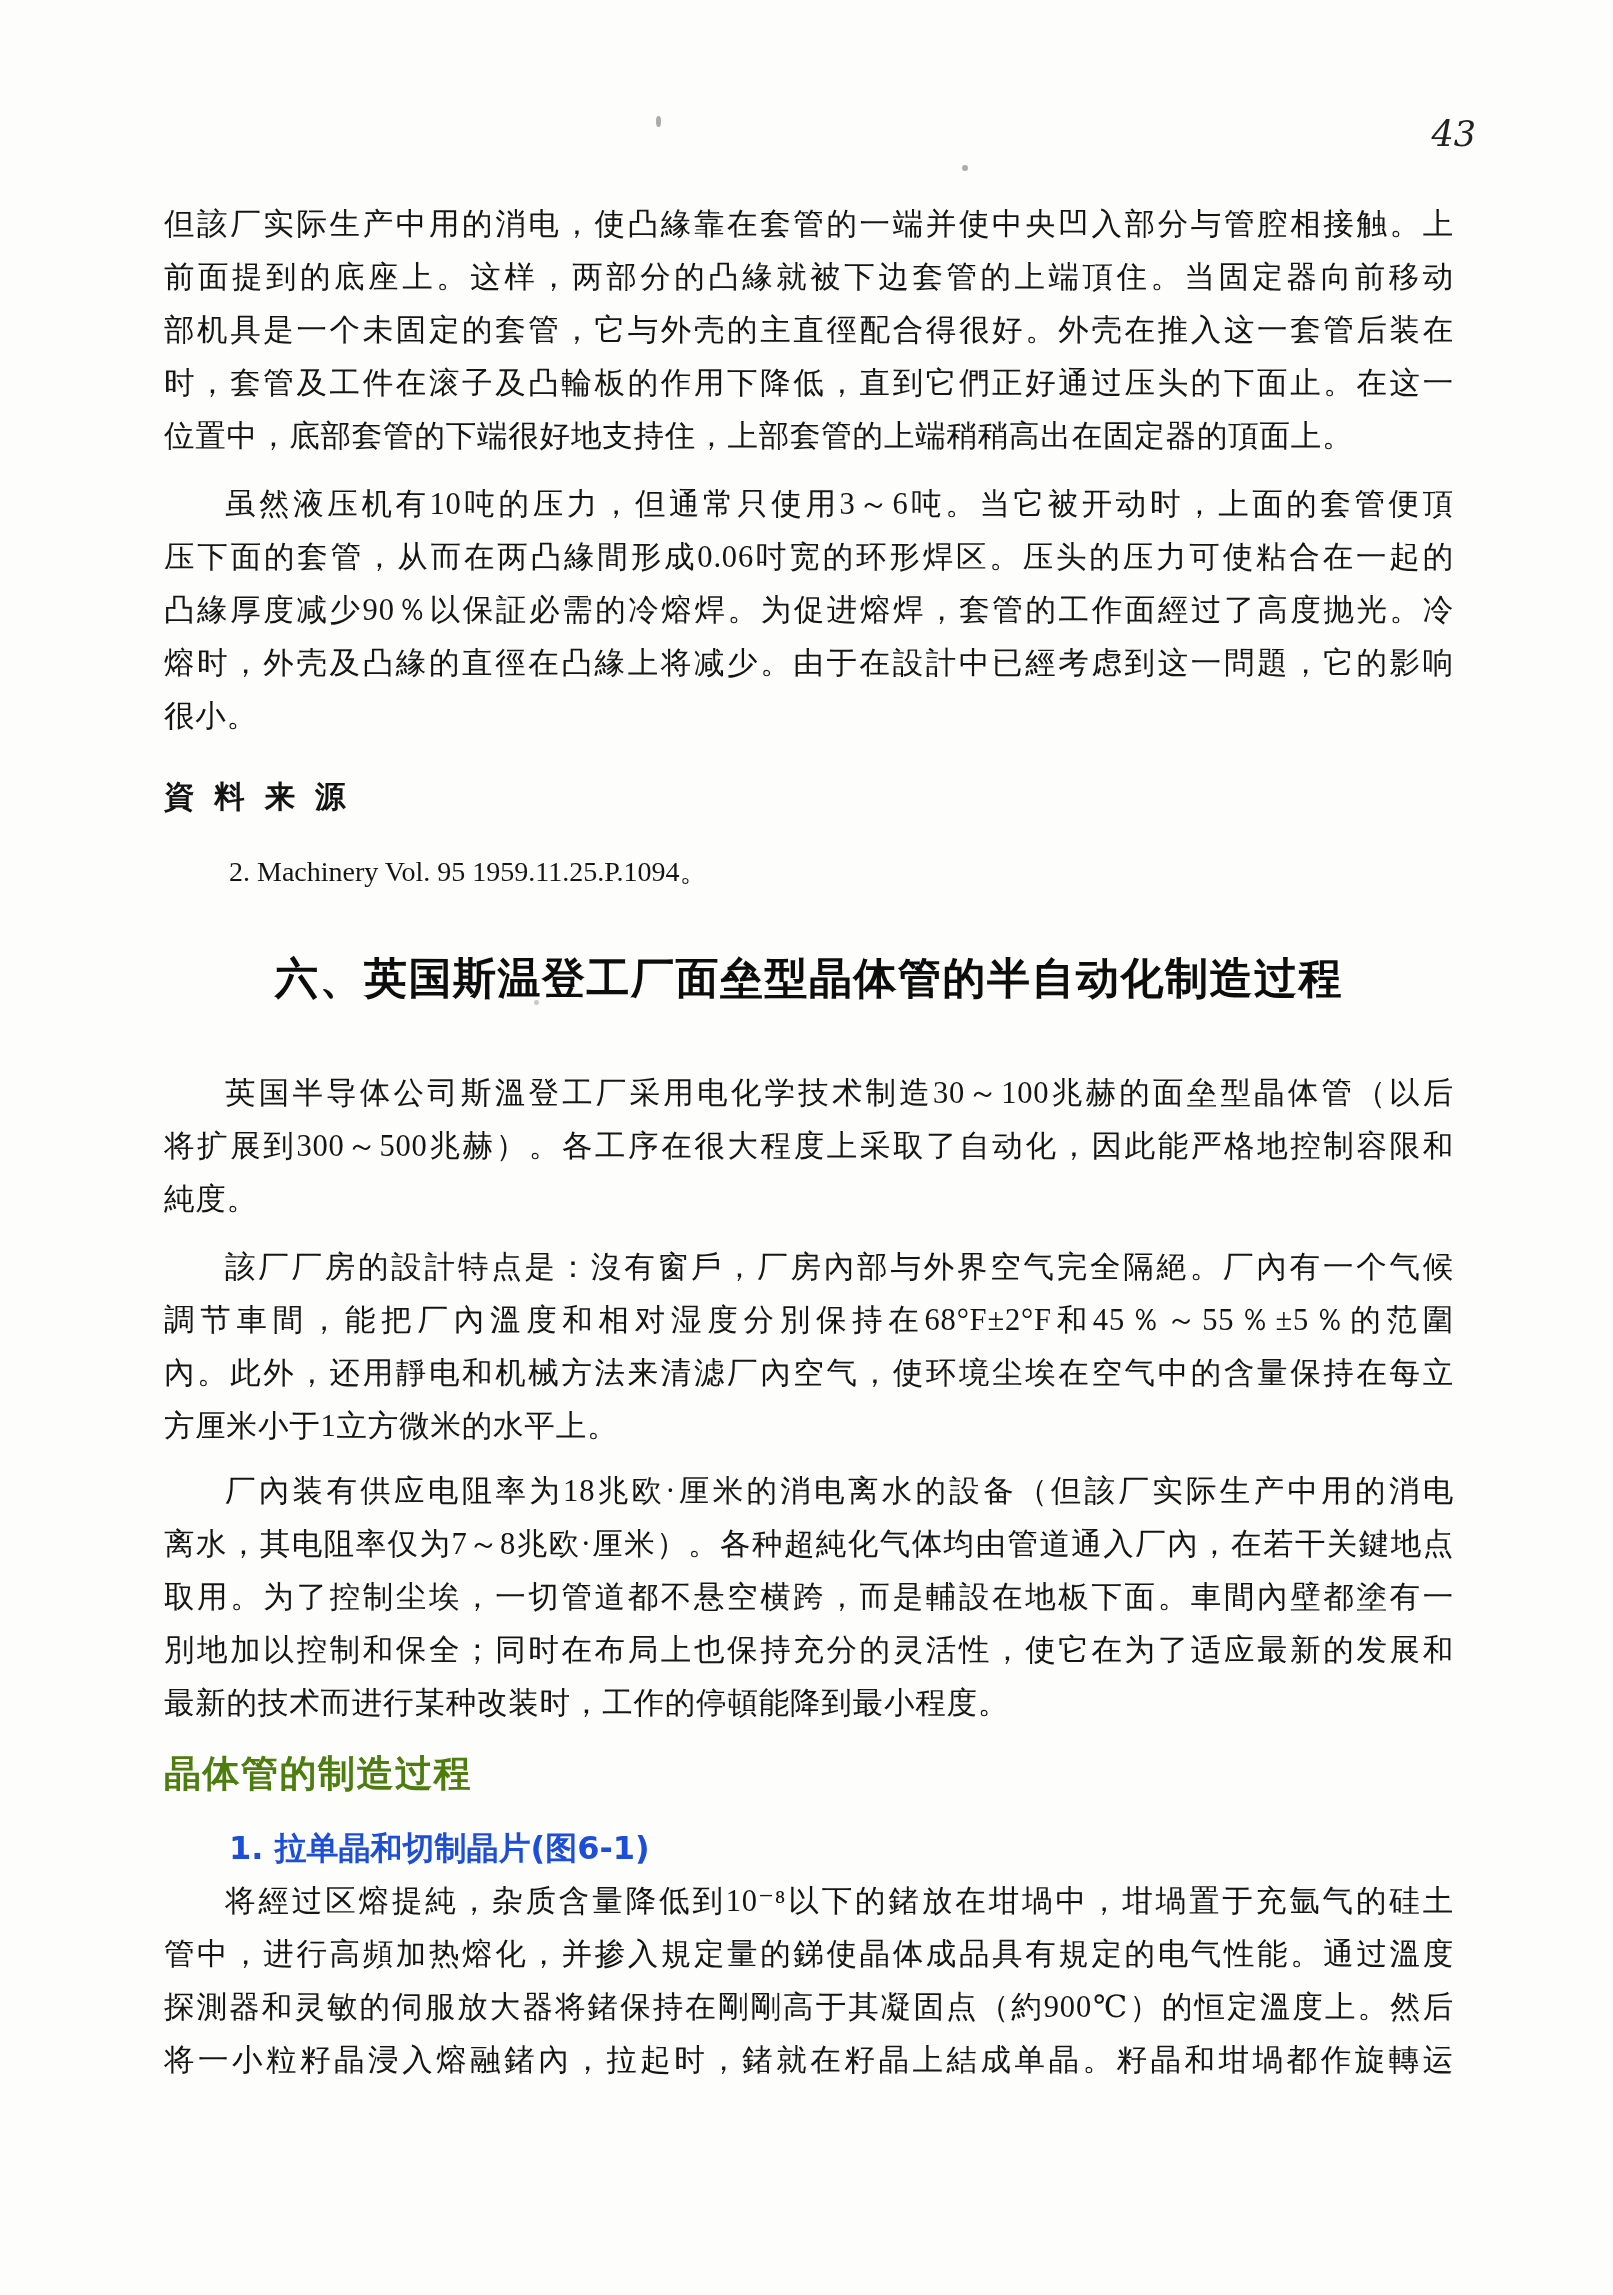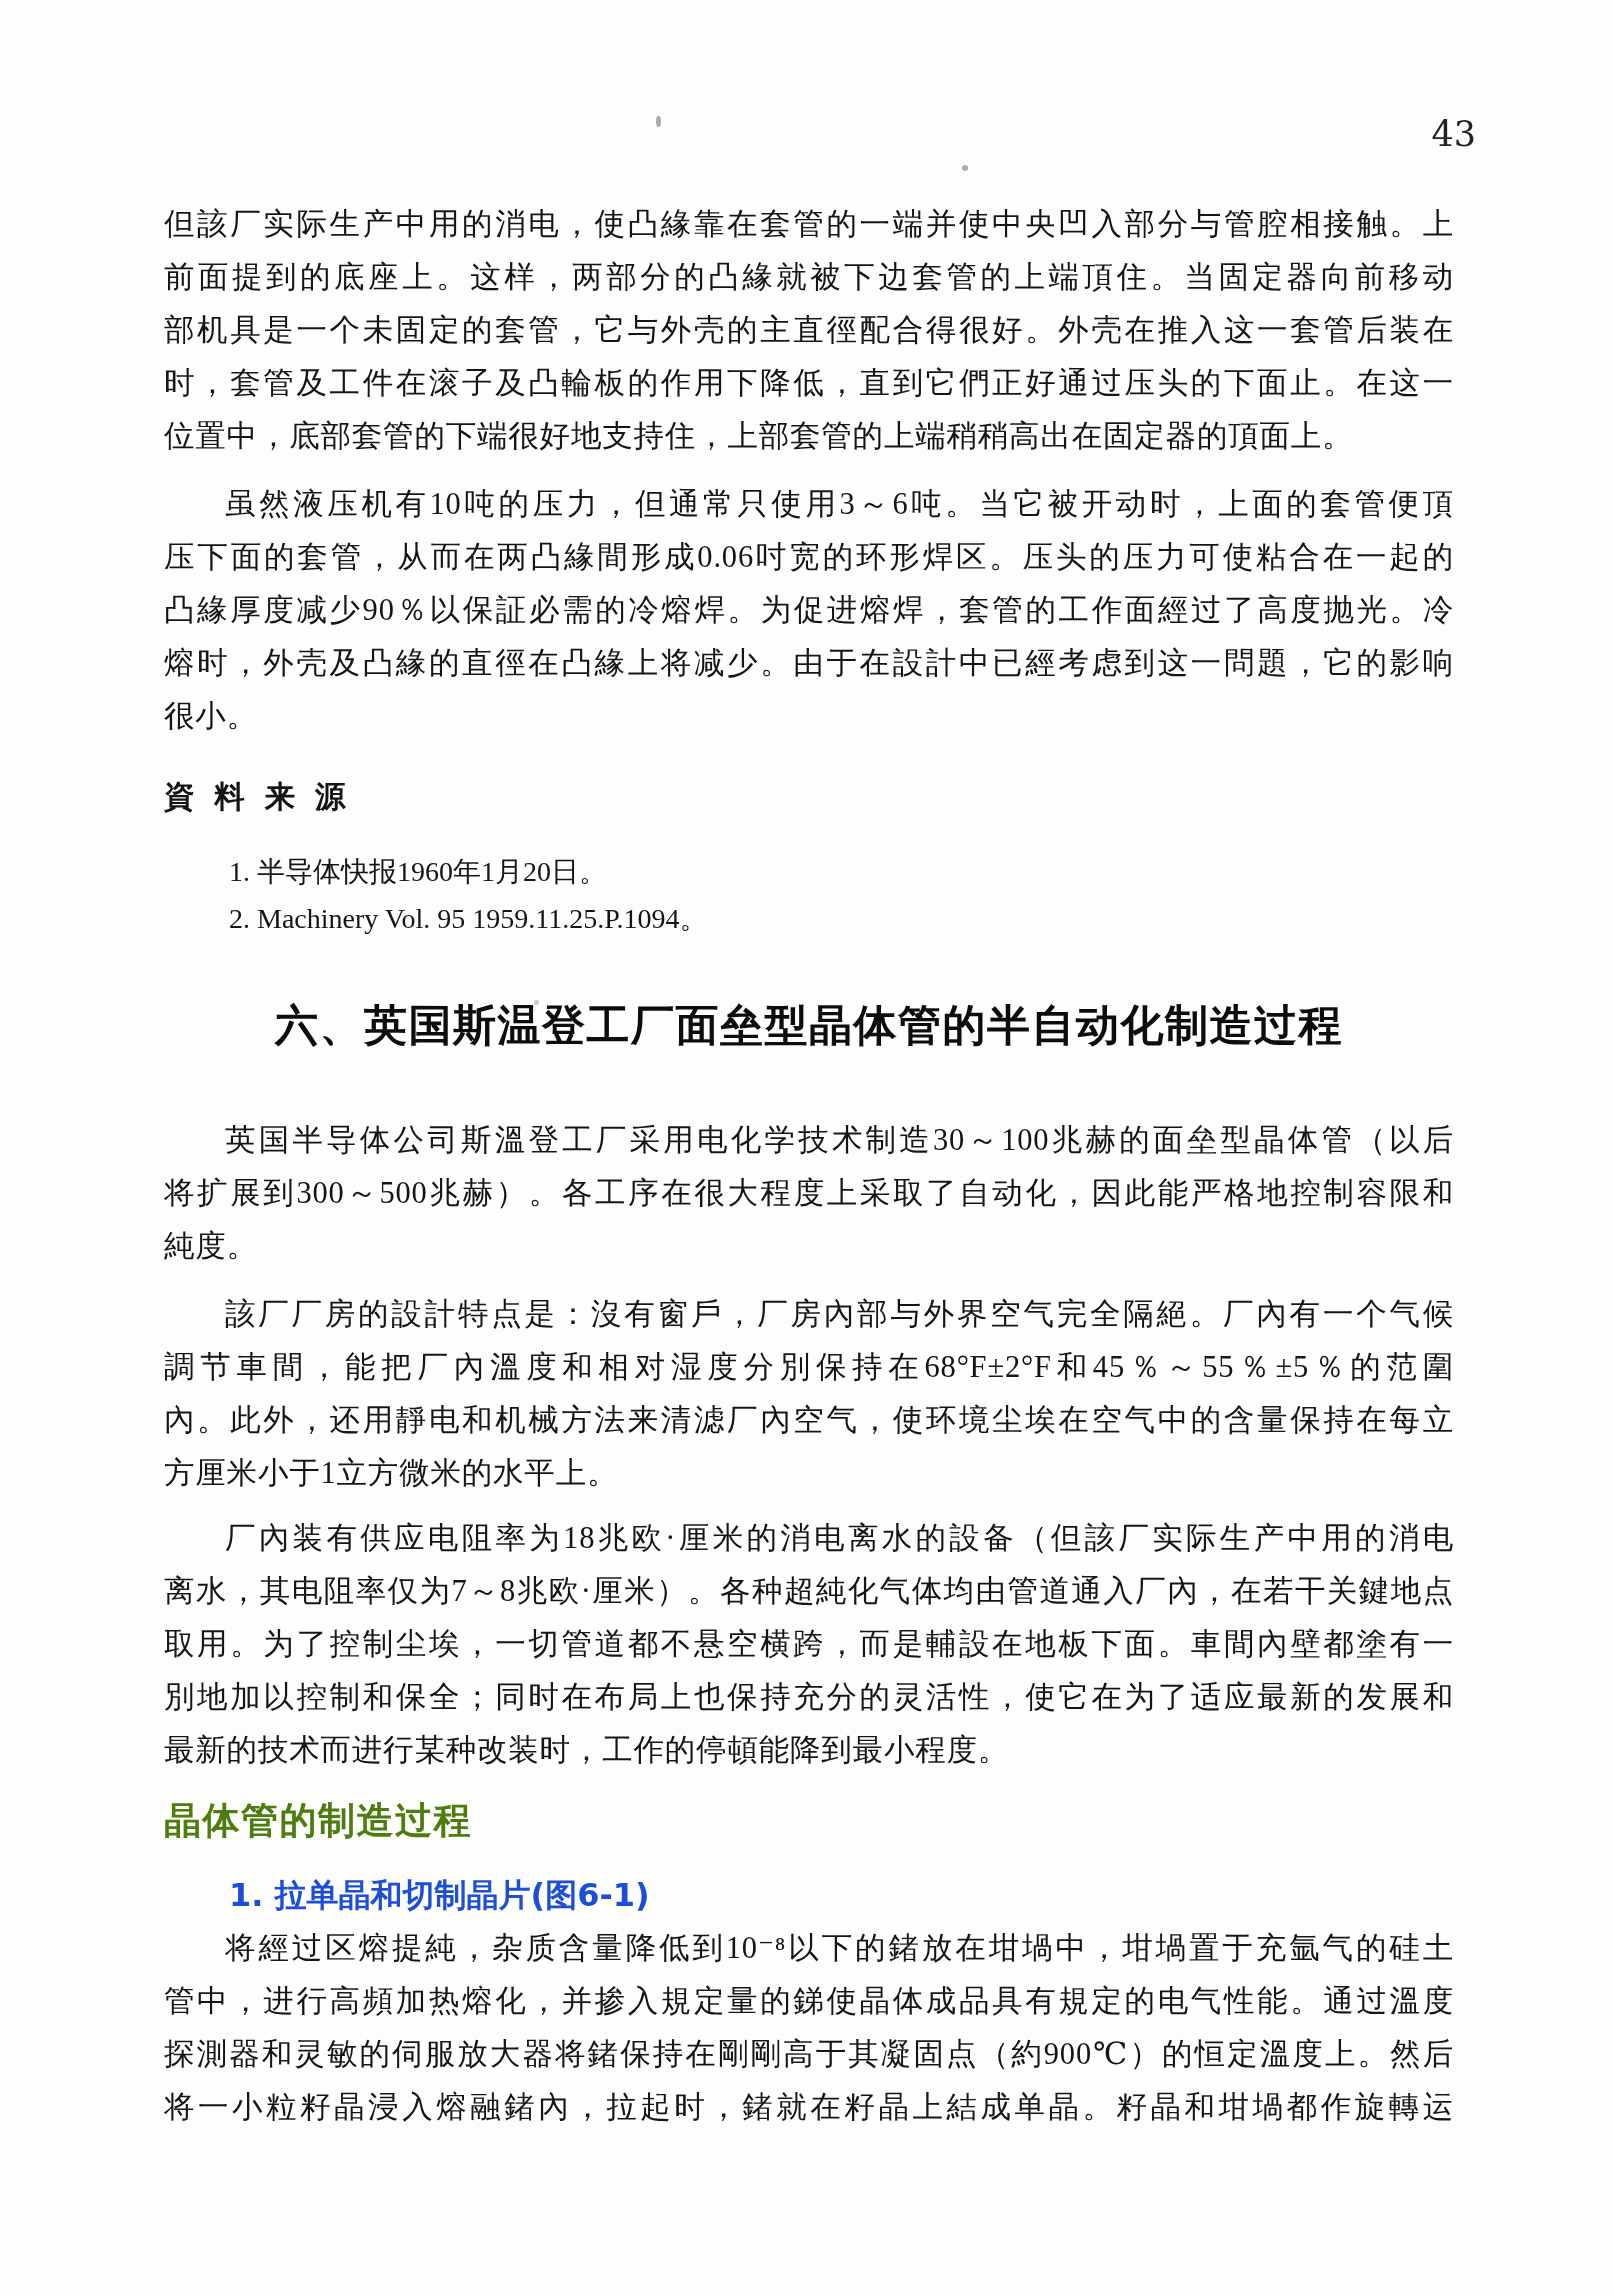--- a/index.html
+++ b/index.html
@@ -14,20 +14,21 @@
     background: #fdfdfb;
     overflow: hidden;
     color: #141414;
     font-family: "Liberation Serif", "DejaVu Serif", serif;
   }
   .page-number {
     position: absolute;
     top: 114px;
     right: 137px;
     font-size: 35px;
+    font-style: italic;
     font-family: "DejaVu Serif", "Liberation Serif", serif;
     color: #222;
   }
   .text-block {
     margin-left: 164px;
     margin-right: 159px; 
   }
   .para .line {
     font-size: 30.5px;
     line-height: 53px;
@@ -133,21 +134,20 @@
         <div class="line">虽然液压机有10吨的压力，但通常只使用3～6吨。当它被开动时，上面的套管便頂</div>
         <div class="line">压下面的套管，从而在两凸緣間形成0.06吋宽的环形焊区。压头的压力可使粘合在一起的</div>
         <div class="line">凸緣厚度减少90％以保証必需的冷熔焊。为促进熔焊，套管的工作面經过了高度抛光。冷</div>
         <div class="line">熔时，外壳及凸緣的直徑在凸緣上将减少。由于在設計中已經考虑到这一問題，它的影响</div>
         <div class="line">很小。</div>
       </div>
 
     <div class="sources-heading">資 料 来 源</div>
 
     <div class="sources-list">
-        <div class="source-item">1.  半导体快报1960年1月20日。</div>
         <div class="source-item">2.  Machinery Vol. 95 1959.11.25.P.1094。</div>
       </div>
 
     <div class="section-title">六、英国斯温登工厂面垒型晶体管的半自动化制造过程</div>
 
     <div id="s6p1" class="para short-last indent">
         <div class="line">英国半导体公司斯溫登工厂采用电化学技术制造30～100兆赫的面垒型晶体管（以后</div>
         <div class="line">将扩展到300～500兆赫）。各工序在很大程度上采取了自动化，因此能严格地控制容限和</div>
         <div class="line">純度。</div>
       </div>

